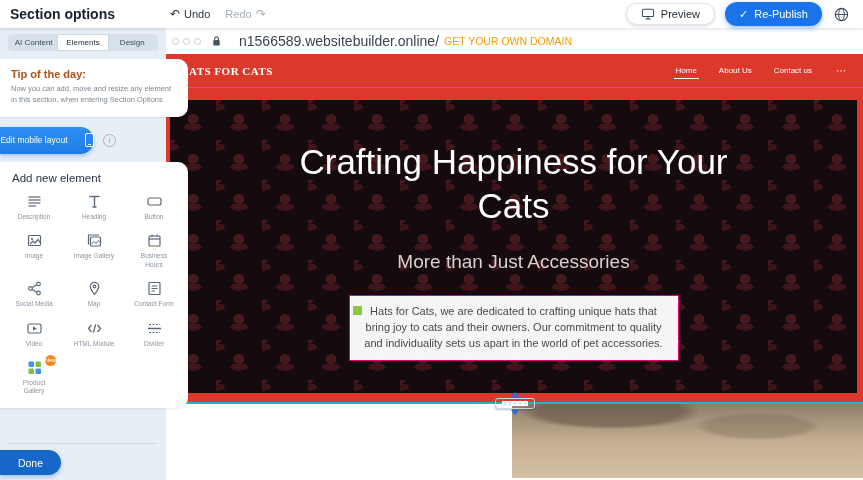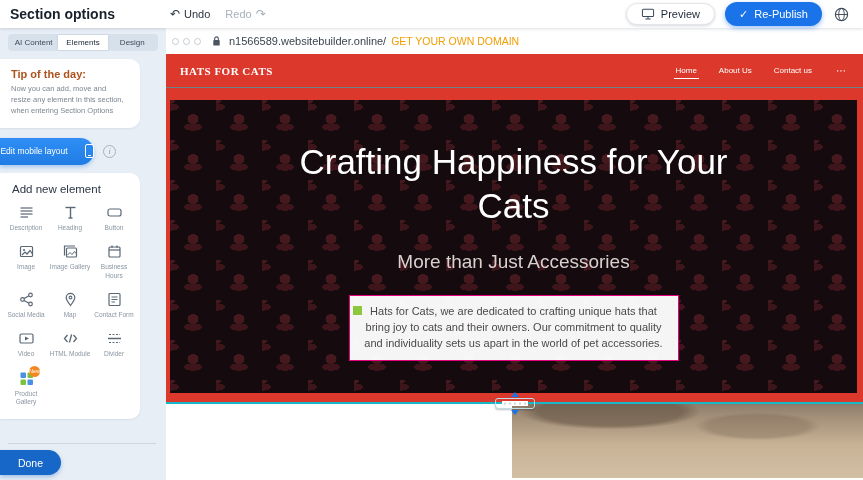--- a/index.html
+++ b/index.html
@@ -25,21 +25,21 @@
                    font-size:11px; box-shadow:0 2px 5px rgba(26,115,232,.45); cursor:pointer; }
   .globe { margin-left:12px; margin-right:4px; cursor:pointer; display:flex; }
 
   
   .sidebar { position:absolute; top:28px; left:0; width:166px; height:452px; background:#e8eef5; z-index:20; }
   .tabs { margin:6px 8px 0 8px; height:17px; background:#d7e1ec; border-radius:4px; display:flex; padding:1px; }
   .tab { flex:1; display:flex; align-items:center; justify-content:center; font-size:8px;
          color:#3c4a59; border-radius:0; cursor:pointer; }
   .tab.active { background:#fff; color:#1b2733; box-shadow:0 0 2px rgba(0,0,0,.12); }
 
-  .card { background:#fff; border-radius:0 10px 10px 0; width:140px; box-shadow:0 1px 2px rgba(30,50,80,.08); }
+  .card { background:#fff; border-radius:0 10px 10px 0; width:188px; box-shadow:0 1px 2px rgba(30,50,80,.08); }
   .tip-card { margin-top:8px; padding:9px 12px 11px 11px; }
   .tip-title { color:#ad531d; font-size:11px; font-weight:bold; margin-bottom:4px; }
   .tip-body { color:#7c8691; font-size:7.5px; line-height:1.45; }
 
   .mobile-row { display:flex; align-items:center; margin-top:10px; }
   .btn-mobile { width:94px; height:27px; background:linear-gradient(180deg,#2f8ff5,#1f7ce4);
                 border:none; border-radius:0 14px 14px 0; color:#fff; font-size:8.5px;
                 display:flex; align-items:center; justify-content:center; gap:17px; cursor:pointer;
                 box-shadow:0 2px 4px rgba(31,124,228,.35); font-family:"Liberation Sans",sans-serif; }
   .phone-ic { width:9px; height:14px; border:1.2px solid #fff; border-radius:2px; position:relative; }
@@ -60,21 +60,21 @@
   .side-sep { position:absolute; left:8px; right:10px; bottom:36px; border-top:1px solid #cdd7e1; }
   .btn-done { position:absolute; left:0; bottom:5px; width:61px; height:25px; background:#1767c9; color:#fff;
               border:none; border-radius:0 13px 13px 0; font-size:10.5px; cursor:pointer;
               box-shadow:0 2px 4px rgba(23,103,201,.35); font-family:"Liberation Sans",sans-serif; }
 
   
   .main { position:absolute; top:28px; left:166px; width:697px; height:452px; background:#fff; }
   .browserbar { height:26px; display:flex; align-items:center; padding-left:6px; background:#fff; }
   .dot { width:7px; height:7px; border-radius:50%; border:1px solid #c6ccd3; margin-right:4px; }
   .lockwrap { margin-left:6px; display:flex; }
-  .url { font-size:11px; color:#3a4450; margin-left:7px; }
+  .url { font-size:14px; color:#3a4450; margin-left:17px; }
   .domain-cta { font-size:10.5px; color:#f29d00; font-weight:normal; margin-left:5px; cursor:pointer; }
 
   .viewport { position:absolute; top:26px; left:0; right:0; bottom:0; overflow:hidden; background:#fff; }
 
   
   .site-header { height:33px; background:#dc392c; display:flex; align-items:center; padding:0 16px 0 14px; }
   .logo { color:#fff; font-family:Liberation Serif, serif; font-weight:bold; font-size:11px;
           letter-spacing:.5px; }
   .nav { margin-left:auto; display:flex; align-items:center; gap:18px; }
   .nav a { color:#fff; font-size:8px; text-decoration:none; position:relative; padding:6px 2px; }

